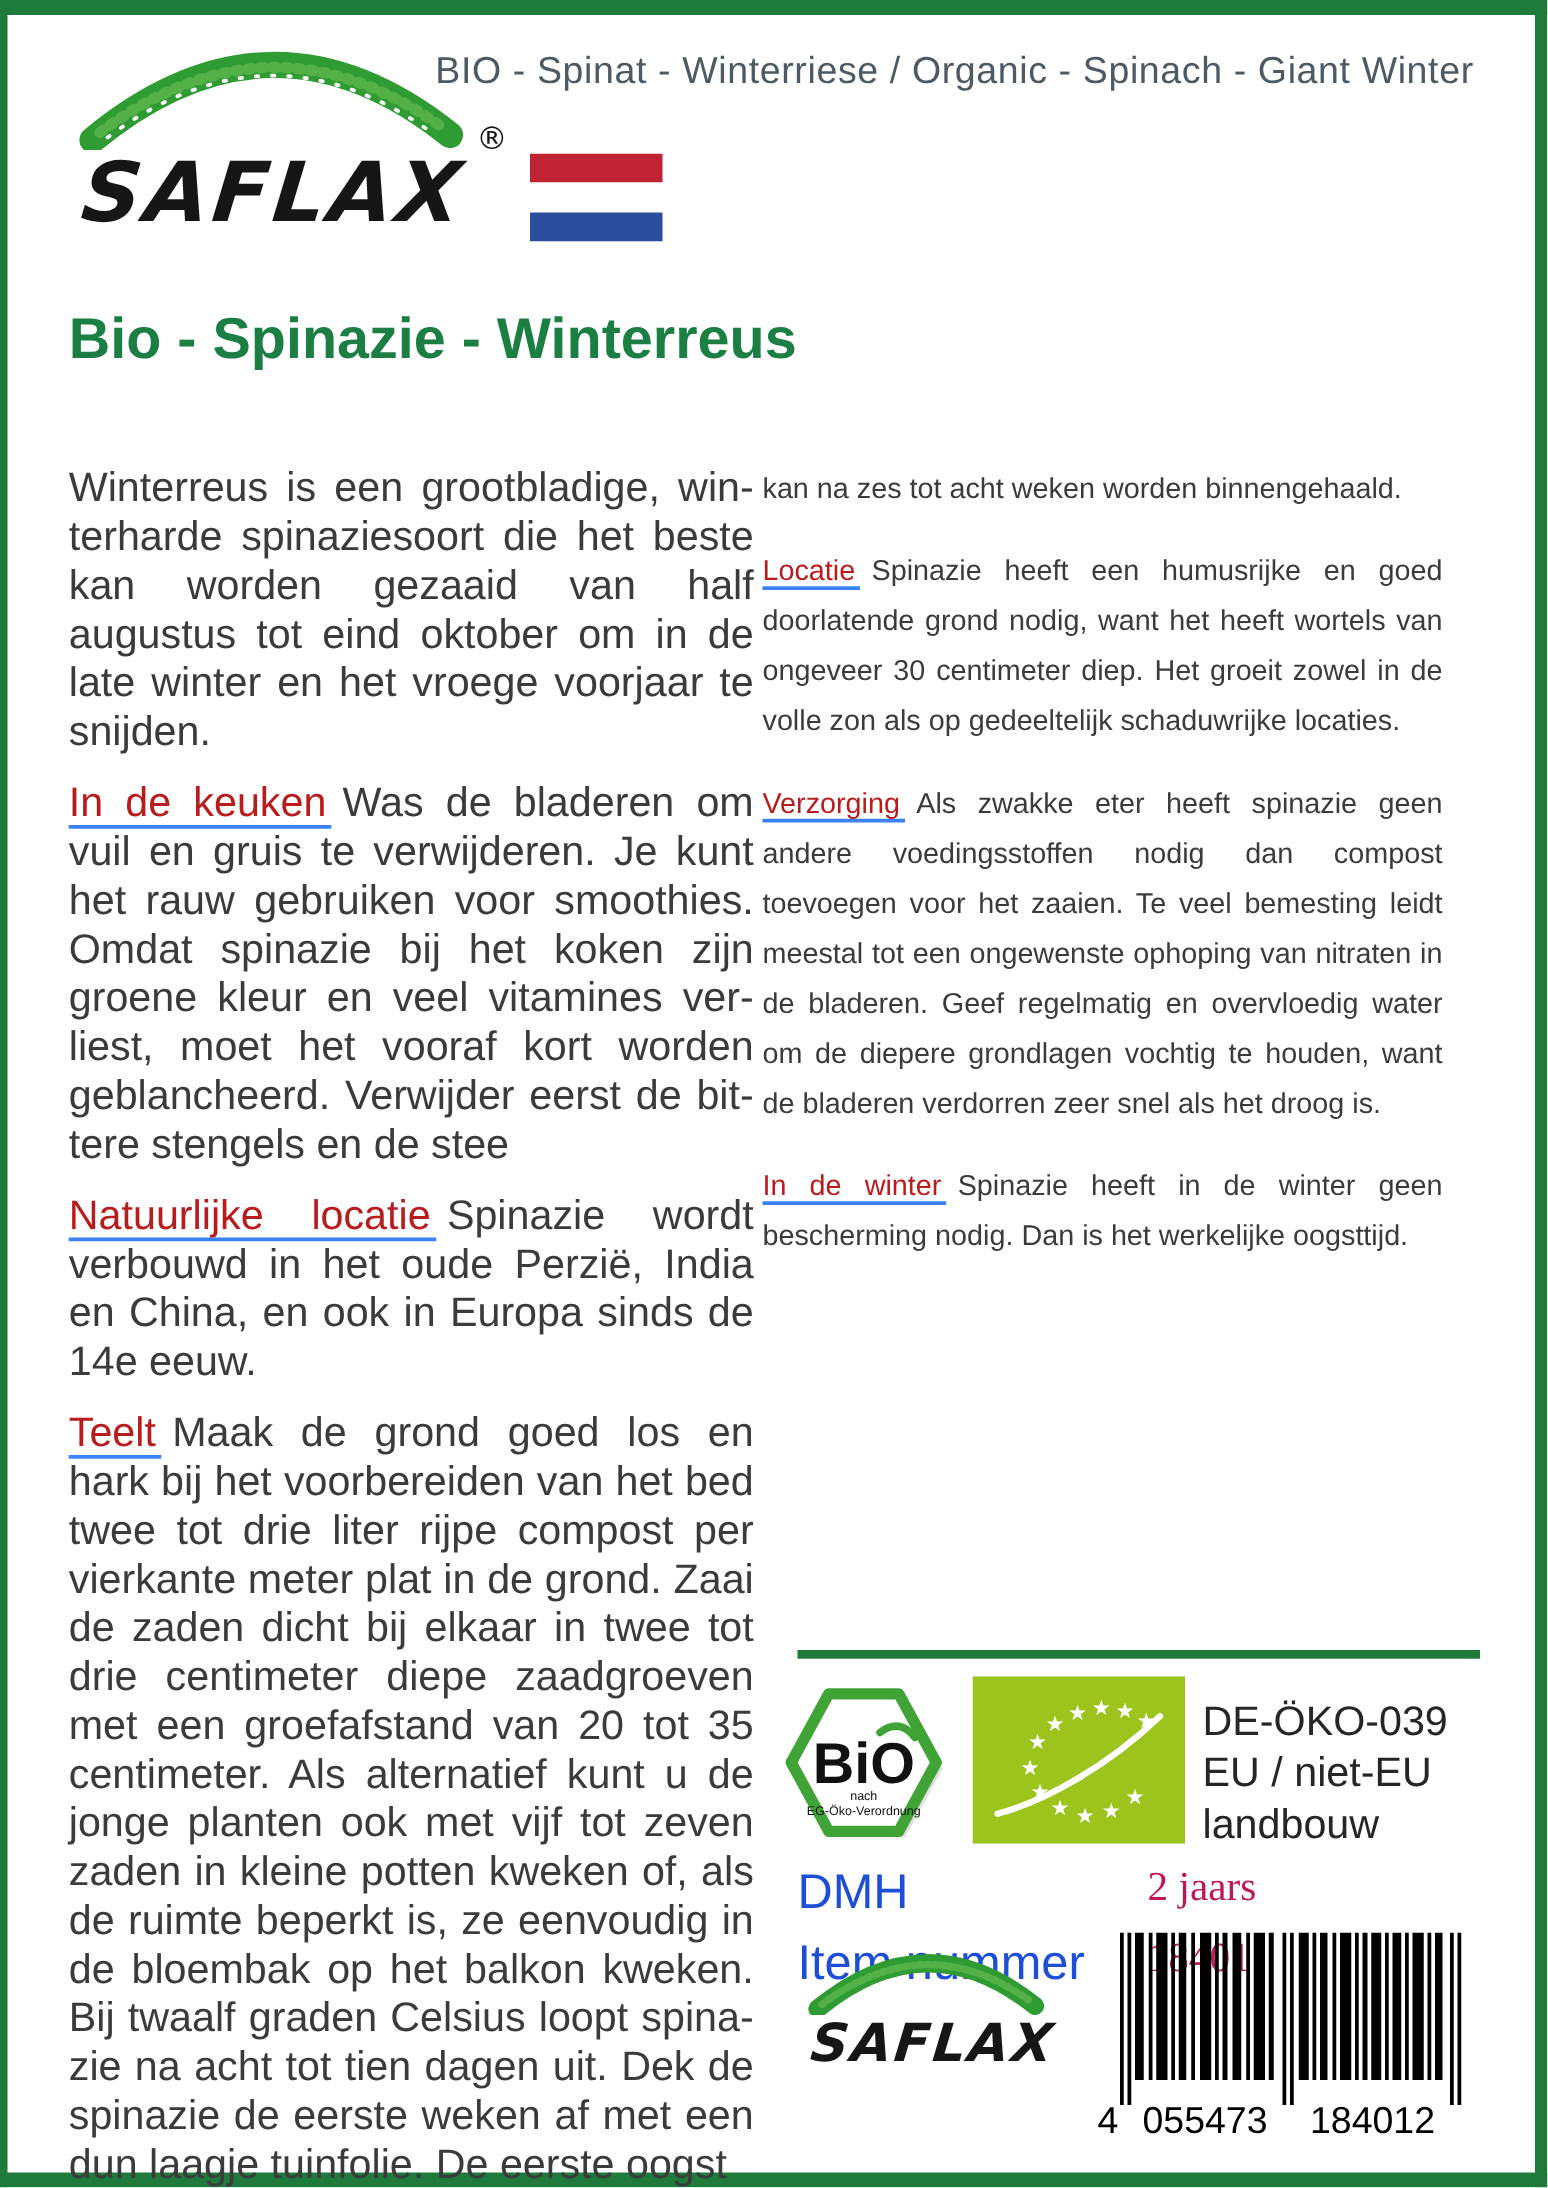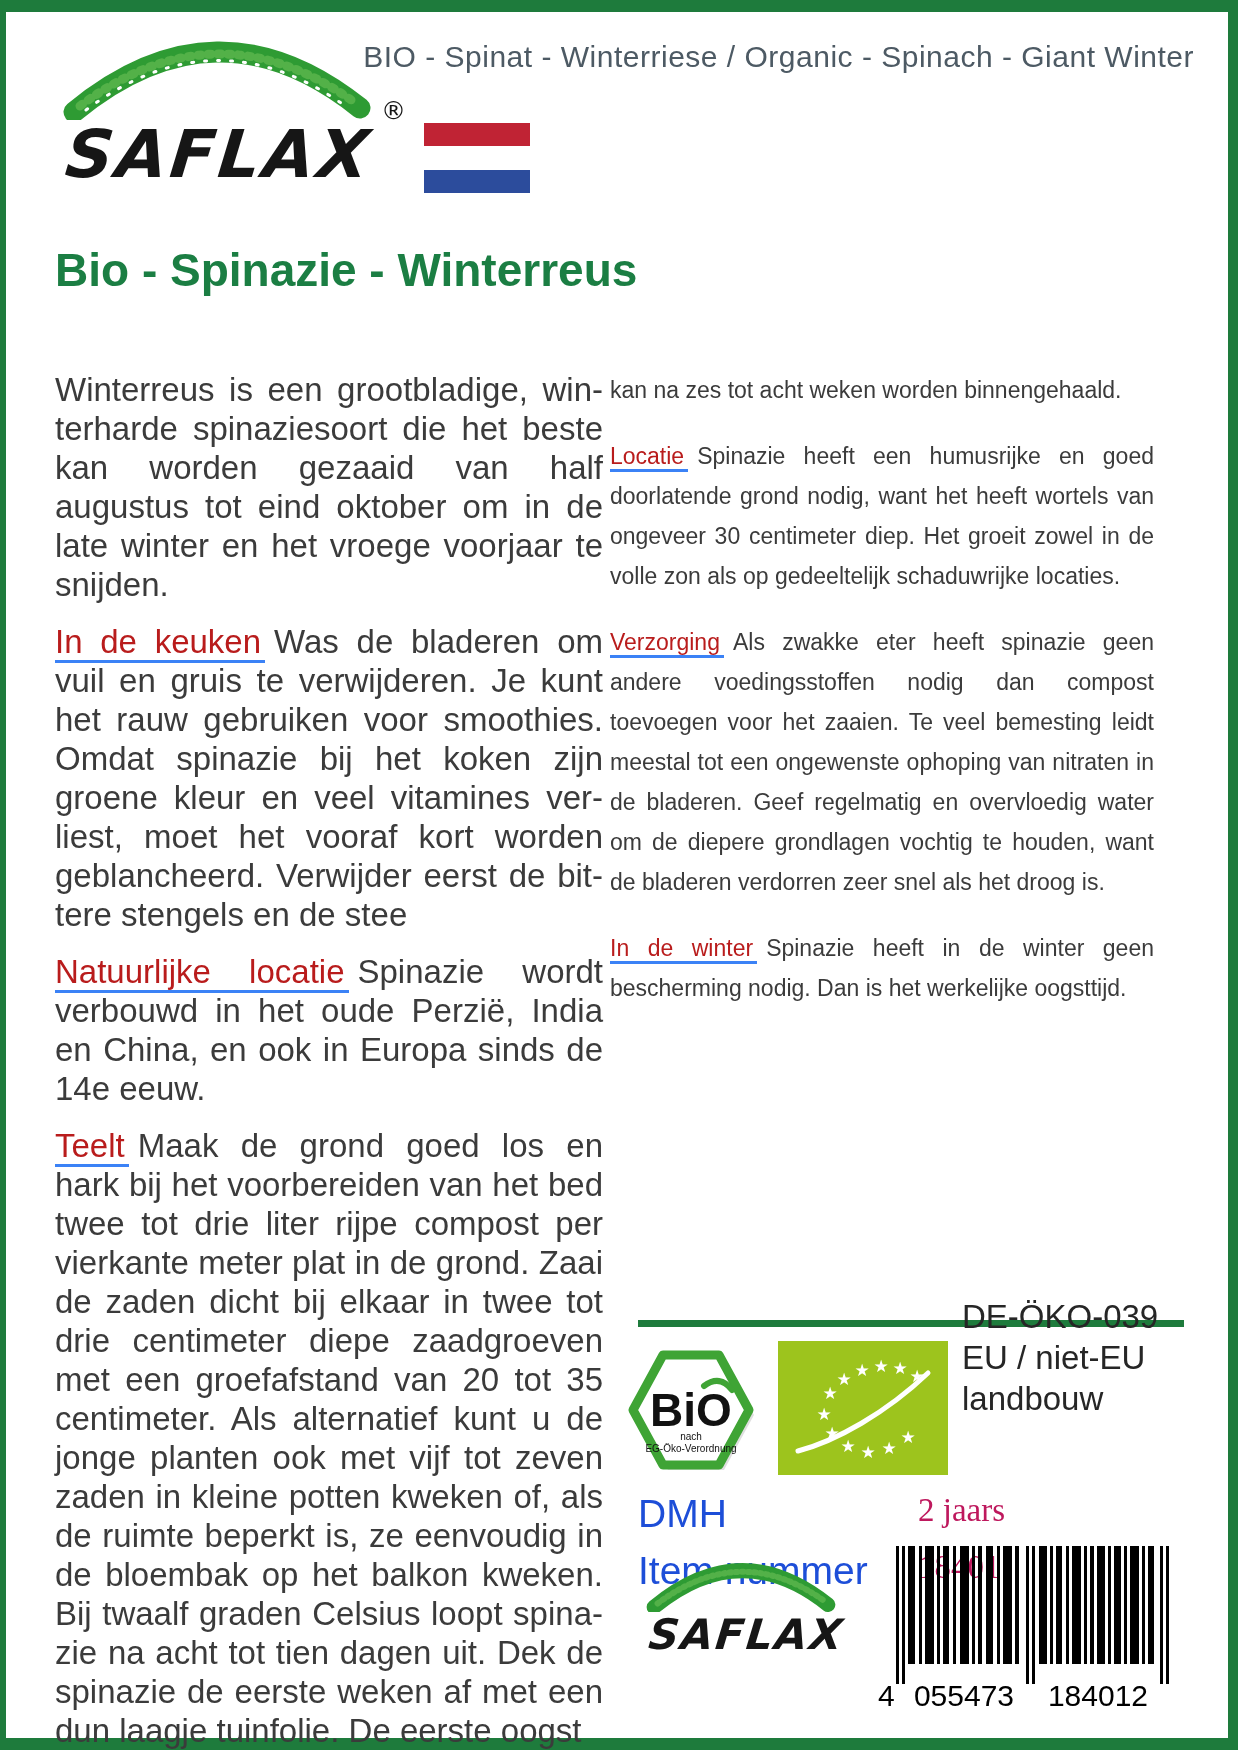--- a/index.html
+++ b/index.html
@@ -8,21 +8,21 @@
     position:relative; width:1238px; height:1750px; background:#ffffff;
     font-family:"Liberation Sans", sans-serif; color:#3b3b3b; overflow:hidden;
   }
   
   .bar-top    { position:absolute; left:0; top:0;      width:1238px; height:12px; background:#1e7b3c; }
   .bar-bottom { position:absolute; left:0; top:1738px; width:1238px; height:12px; background:#1e7b3c; }
   .bar-left   { position:absolute; left:0; top:0;      width:6px;    height:1750px; background:#1e7b3c; }
   .bar-right  { position:absolute; left:1228px; top:0; width:10px;   height:1750px; background:#1e7b3c; }
 
   .header-line {
-    position:absolute; top:40px; right:44px; font-size:30px; color:#4d5a64; letter-spacing:.5px;
+    position:absolute; top:40px; right:59px; font-size:30px; color:#4d5a64; letter-spacing:.5px;
   }
 
   
   .logo-main { position:absolute; left:62px; top:28px; width:340px; }
   .logo-arc  { display:block; }
   .brand-text {
     display:block; margin-top:-4px; padding-left:4px;
     font-family:"DejaVu Sans", sans-serif; font-weight:bold; font-style:oblique;
     font-size:66px; letter-spacing:3px; color:#161616; transform:skewX(-6deg);
     white-space:nowrap;
@@ -50,21 +50,21 @@
   .sec-h {
     color:#b91c1c; font-weight:normal; border-bottom:3px solid #3b82f6;
     padding-right:4px; margin-right:9px;
   }
   .sec-h:empty { display:none; border:none; margin:0; padding:0; }
 
   
   .divider { position:absolute; left:638px; top:1320px; width:546px; height:7px; background:#1e7b3c; }
   .bio-seal { position:absolute; left:620px; top:1334px; }
   .eu-logo  { position:absolute; left:778px; top:1341px; }
-  .cert-text { position:absolute; left:962px; top:1296px; font-size:33px; line-height:41px; color:#262626; }
+  .cert-text { position:absolute; left:962px; top:1356px; font-size:33px; line-height:41px; color:#262626; }
   .info-label { position:absolute; left:638px; font-size:39px; color:#1d4ed8; }
   .info-value { position:absolute; left:918px; font-size:33px; color:#be185d;font-family:Liberation Serif, serif; }
   .row-dmh  { top:1492px; }
   .row-item { top:1549px; }
 
   
   .logo-small { position:absolute; left:645px; top:1556px; width:205px; }
   .logo-small .brand-text { font-size:42px; letter-spacing:2px; margin-top:-2px; }
 
   .barcode { position:absolute; left:876px; top:1546px; }

